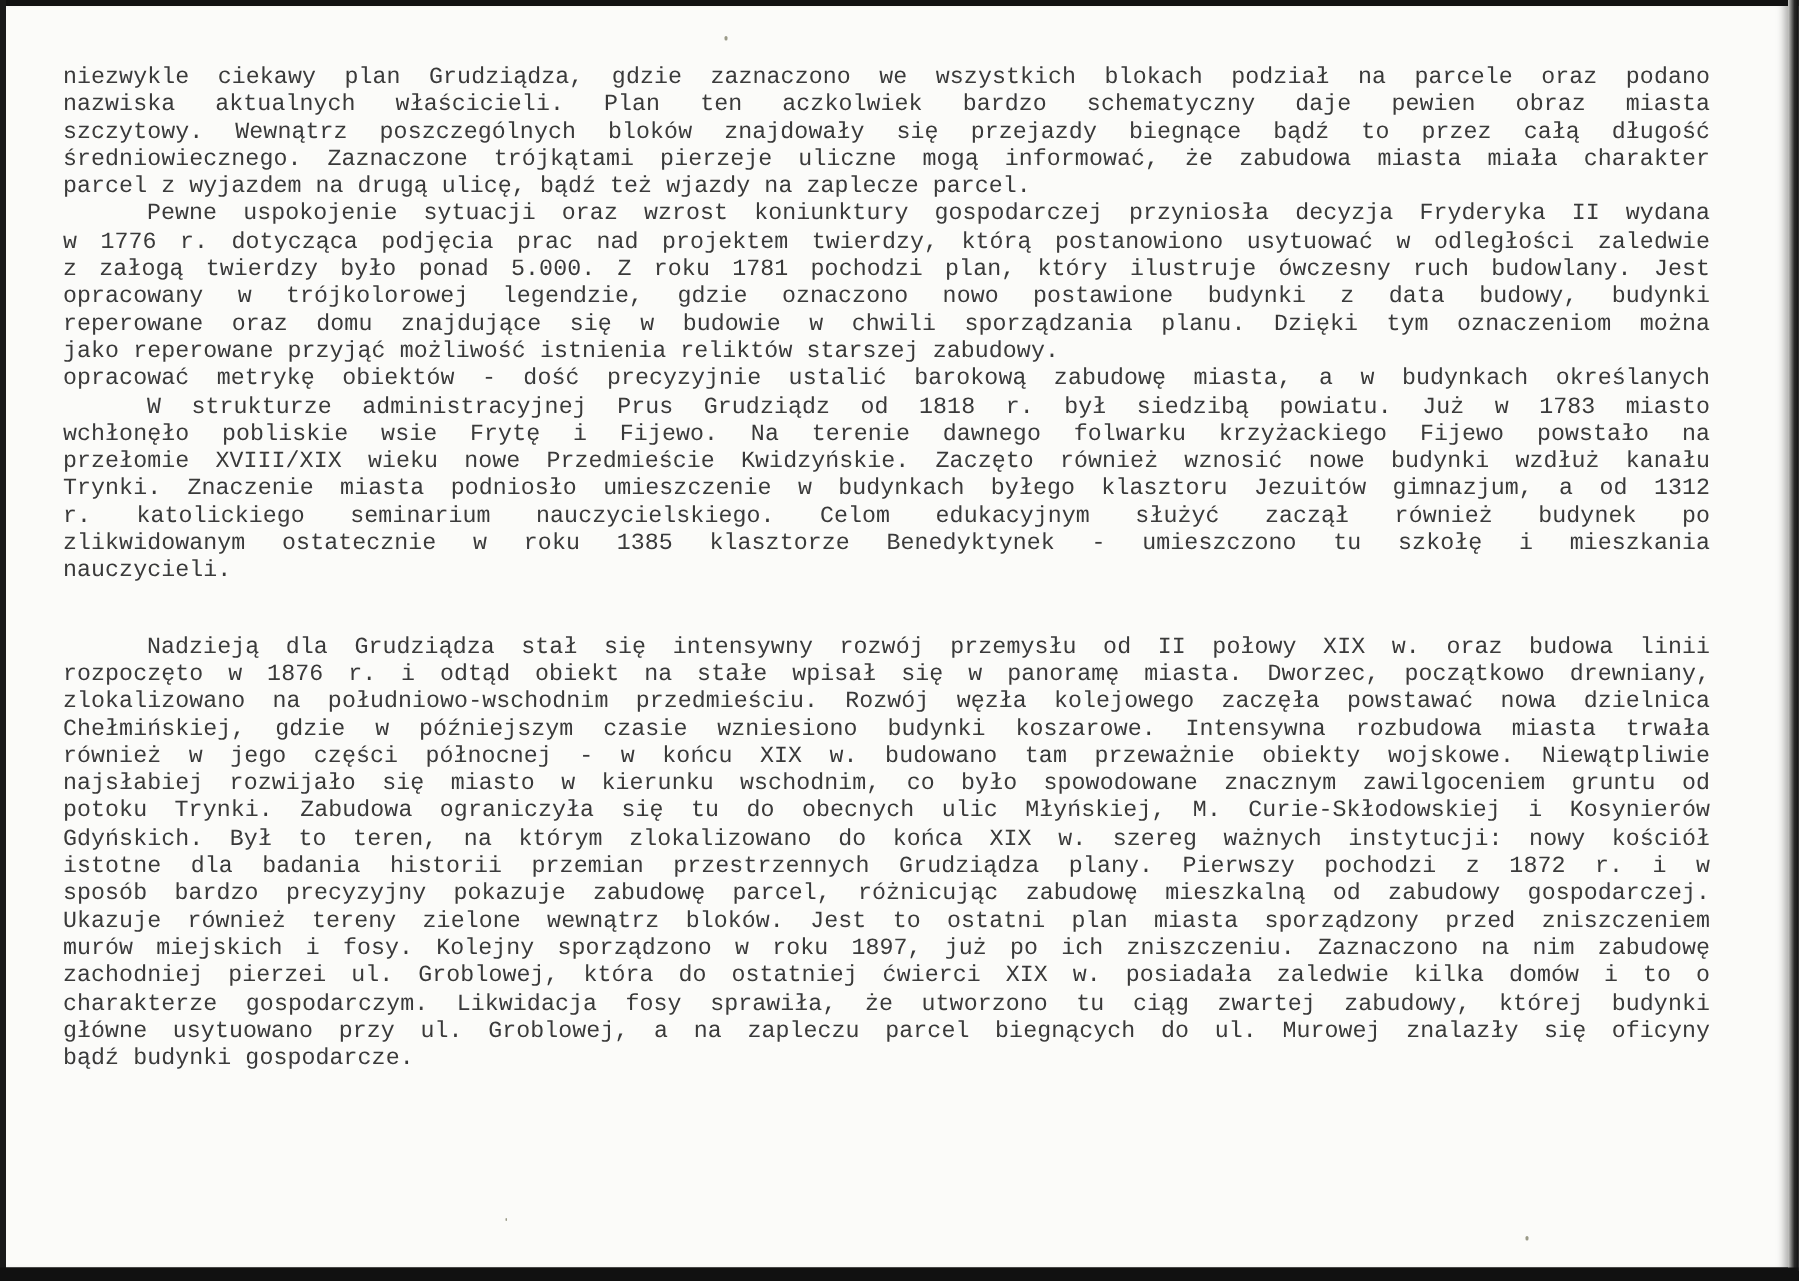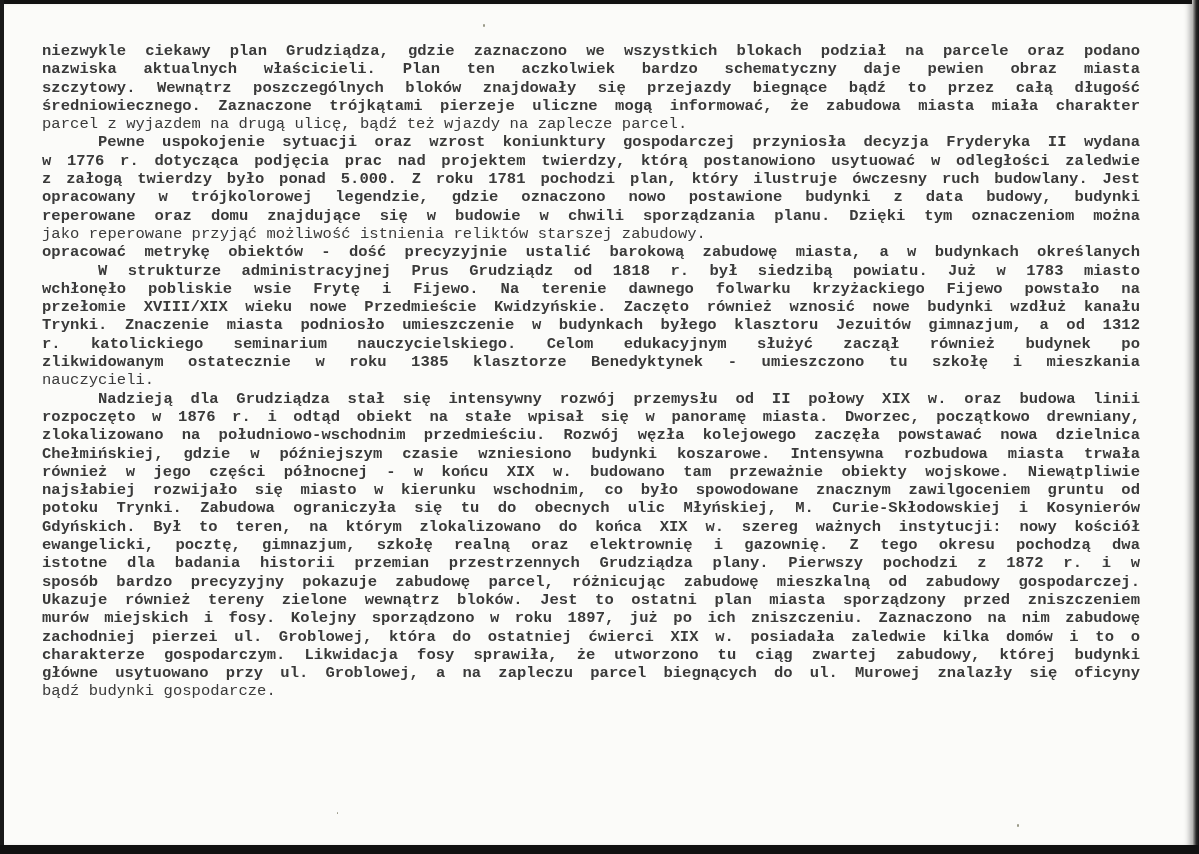--- a/index.html
+++ b/index.html
@@ -59,21 +59,20 @@
   }
   .line {
     display: block;
     white-space: pre;
     height: 18.3px;
   }
   .line.justify {
     text-align: justify;
     text-align-last: justify;
     white-space: normal;
-    font-weight: bold;
   }
   .speck {
     position: absolute;
     width: 2px; height: 3px;
     background: #9a9a88;
     border-radius: 1px;
   }
 </style>
 </head>
 <body>
@@ -110,29 +109,28 @@
       <span class="line justify" style="padding-left:56px;">W strukturze administracyjnej Prus Grudziądz od 1818 r. był siedzibą powiatu. Już w 1783 miasto</span>
       <span class="line justify">wchłonęło pobliskie wsie Frytę i Fijewo. Na terenie dawnego folwarku krzyżackiego Fijewo powstało na</span>
       <span class="line justify">przełomie XVIII/XIX wieku nowe Przedmieście Kwidzyńskie. Zaczęto również wznosić nowe budynki wzdłuż kanału</span>
       <span class="line justify">Trynki. Znaczenie miasta podniosło umieszczenie w budynkach byłego klasztoru Jezuitów gimnazjum, a od 1312</span>
       <span class="line justify">r. katolickiego seminarium nauczycielskiego. Celom edukacyjnym służyć zaczął również budynek po</span>
       <span class="line justify">zlikwidowanym ostatecznie w roku 1385 klasztorze Benedyktynek - umieszczono tu szkołę i mieszkania</span>
       <span class="line">nauczycieli.</span>
     </div>
 
     <div>
-      <span class="line justify" style="padding-left:56px;">Nadzieją dla Grudziądza stał się intensywny rozwój przemysłu od II połowy XIX w. oraz budowa linii</span>
+      <span class="line justify" style="padding-left:56px;margin-top:32px;">Nadzieją dla Grudziądza stał się intensywny rozwój przemysłu od II połowy XIX w. oraz budowa linii</span>
       <span class="line justify">rozpoczęto w 1876 r. i odtąd obiekt na stałe wpisał się w panoramę miasta. Dworzec, początkowo drewniany,</span>
       <span class="line justify">zlokalizowano na południowo-wschodnim przedmieściu. Rozwój węzła kolejowego zaczęła powstawać nowa dzielnica</span>
       <span class="line justify">Chełmińskiej, gdzie w późniejszym czasie wzniesiono budynki koszarowe. Intensywna rozbudowa miasta trwała</span>
       <span class="line justify">również w jego części północnej - w końcu XIX w. budowano tam przeważnie obiekty wojskowe. Niewątpliwie</span>
       <span class="line justify">najsłabiej rozwijało się miasto w kierunku wschodnim, co było spowodowane znacznym zawilgoceniem gruntu od</span>
       <span class="line justify">potoku Trynki. Zabudowa ograniczyła się tu do obecnych ulic Młyńskiej, M. Curie-Skłodowskiej i Kosynierów</span>
       <span class="line justify">Gdyńskich. Był to teren, na którym zlokalizowano do końca XIX w. szereg ważnych instytucji: nowy kościół</span>
-      <span class="line justify">ewangelicki, pocztę, gimnazjum, szkołę realną oraz elektrownię i gazownię. Z tego okresu pochodzą dwa</span>
       <span class="line justify">istotne dla badania historii przemian przestrzennych Grudziądza plany. Pierwszy pochodzi z 1872 r. i w</span>
       <span class="line justify">sposób bardzo precyzyjny pokazuje zabudowę parcel, różnicując zabudowę mieszkalną od zabudowy gospodarczej.</span>
       <span class="line justify">Ukazuje również tereny zielone wewnątrz bloków. Jest to ostatni plan miasta sporządzony przed zniszczeniem</span>
       <span class="line justify">murów miejskich i fosy. Kolejny sporządzono w roku 1897, już po ich zniszczeniu. Zaznaczono na nim zabudowę</span>
       <span class="line justify">zachodniej pierzei ul. Groblowej, która do ostatniej ćwierci XIX w. posiadała zaledwie kilka domów i to o</span>
       <span class="line justify">charakterze gospodarczym. Likwidacja fosy sprawiła, że utworzono tu ciąg zwartej zabudowy, której budynki</span>
       <span class="line justify">główne usytuowano przy ul. Groblowej, a na zapleczu parcel biegnących do ul. Murowej znalazły się oficyny</span>
       <span class="line">bądź budynki gospodarcze.</span>
     </div>
 

